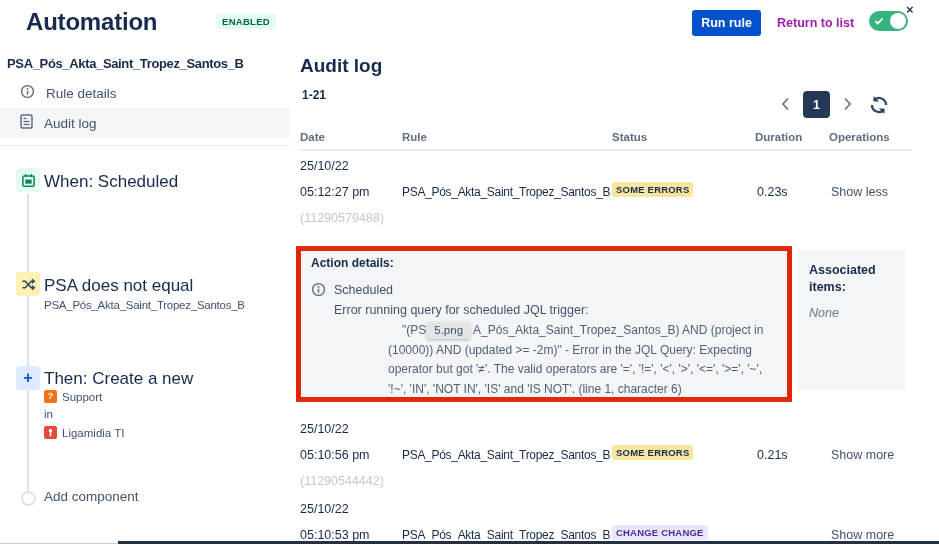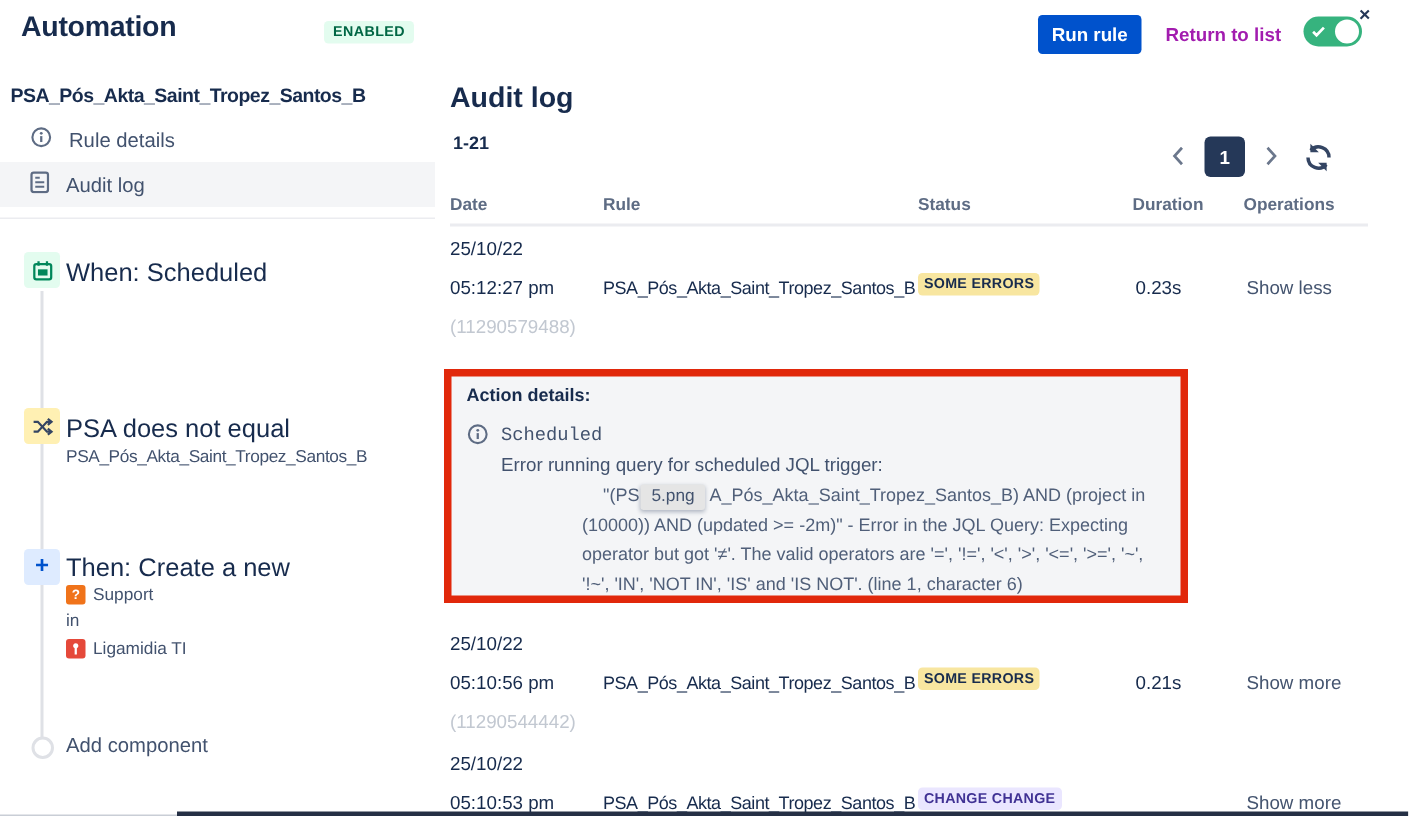--- a/index.html
+++ b/index.html
@@ -1,21 +1,21 @@
 <!DOCTYPE html>
 <html><head>
 <meta charset="utf-8">
 <style>
   html,body{margin:0;padding:0;background:#fff;}
   #app{position:relative;width:939px;height:556px;background:#fff;overflow:hidden;
        font-family:"Liberation Sans",sans-serif;color:#172B4D;}
   .abs{position:absolute;}
 
   
-  .app-title{left:14px;top:8px;font-size:19px;font-weight:700;letter-spacing:-0.2px;text-align:right;}
+  .app-title{left:26px;top:8px;font-size:24px;font-weight:700;letter-spacing:-0.2px;text-align:right;}
   .badge-enabled{left:216px;top:14px;background:#E3FCEF;color:#006644;font-size:9.5px;
                  font-weight:700;padding:2px 6px;border-radius:3px;letter-spacing:.3px;}
   .rule-name{left:7px;top:56px;font-size:13px;font-weight:700;letter-spacing:-0.35px;}
   .nav-item{left:0;width:290px;height:30px;display:flex;align-items:center;gap:11px;
             padding-left:20px;box-sizing:border-box;font-size:13.5px;color:#42526E;cursor:pointer;}
   .nav-item.selected{background:#F4F5F7;}
   .nav-rule-details{top:78px;} .nav-audit-log{top:108px;}
   .sidebar-divider{left:0;top:145px;width:290px;height:1px;background:#EBECF0;}
   .timeline{left:27px;top:194px;width:2px;height:298px;background:#DFE1E6;}
   .comp-icon{width:24px;height:24px;border-radius:3px;display:flex;align-items:center;justify-content:center;}
@@ -75,21 +75,21 @@
   .r2-dur{left:757px;top:448px;} .r2-ops{left:831px;top:448px;}
   
   .r3-date{left:300px;top:502px;} .r3-time{left:300px;top:528px;}
   .r3-rule{left:402px;top:528px;} .r3-status{left:612px;top:525px;} .r3-ops{left:831px;top:528px;}
 
   
   .detail-panel{left:296px;top:246px;width:496px;height:156px;box-sizing:border-box;
                 border:5px solid #E1280B;background:#F4F5F7;}
   .ad-heading{left:311px;top:256px;font-size:12px;font-weight:700;}
   .ad-info-icon{left:311px;top:282px;}
-  .ad-item-title{left:334px;top:283px;font-size:12.5px;color:#42526E;font-family:Liberation Mono, monospace;}
+  .ad-item-title{left:334px;top:283px;font-size:12.5px;color:#42526E;}
   .ad-intro{left:334px;top:303px;font-size:12.5px;color:#42526E;}
   .ad-query{left:388px;top:321px;width:386px;font-size:12px;line-height:19.5px;color:#505F79;text-indent:14px;}
   .chip{display:inline-block;background:#e5e5e5;border-radius:2px;padding:0 7px;margin:0 3px 0 1px;
         color:#42526E;box-shadow:0 1px 3px rgba(9,30,66,.3);font-size:11.5px;text-indent:0;line-height:17px;}
 
   .assoc-panel{left:797px;top:250px;width:108px;height:140px;background:#F4F5F7;
                box-sizing:border-box;padding:12px 12px;}
   .assoc-title{font-size:12.5px;font-weight:700;line-height:17px;}
   .assoc-none{margin-top:10px;font-size:12.5px;font-style:italic;color:#6B778C;}
 
@@ -228,20 +228,24 @@
     <svg width="15" height="15" viewBox="0 0 16 16">
         <circle cx="8" cy="8" r="6.3" stroke="#5E6C84" stroke-width="1.5" fill="none"></circle>
         <circle cx="8" cy="5.2" r="1" fill="#5E6C84"></circle>
         <rect x="7.2" y="7.2" width="1.6" height="4.2" fill="#5E6C84"></rect>
       </svg>
   </span>
   <span class="abs ad-item-title">Scheduled</span>
   <span class="abs ad-intro">Error running query for scheduled JQL trigger:</span>
   <div class="abs ad-query"><span>"(PS</span><span class="chip">5.png</span><span>A_Pós_Akta_Saint_Tropez_Santos_B) AND (project in (10000)) AND (updated &gt;= -2m)" - Error in the JQL Query: Expecting operator but got '≠'. The valid operators are '=', '!=', '&lt;', '&gt;', '&lt;=', '&gt;=', '~', '!~', 'IN', 'NOT IN', 'IS' and 'IS NOT'. (line 1, character 6)</span></div>
 
+  <div class="abs assoc-panel">
+    <div class="assoc-title">Associated items:</div>
+    <div class="assoc-none">None</div>
+  </div>
 
   <span class="abs cell r2-date">25/10/22</span>
   <span class="abs cell r2-time">05:10:56 pm</span>
   <span class="abs cell cell-id r2-id">(11290544442)</span>
   <span class="abs cell cell-rule r2-rule">PSA_Pós_Akta_Saint_Tropez_Santos_B</span>
   <span class="abs loz loz-yellow r2-status">SOME ERRORS</span>
   <span class="abs cell r2-dur">0.21s</span>
   <span class="abs cell cell-ops r2-ops">Show more</span>
 
   <span class="abs cell r3-date">25/10/22</span>

